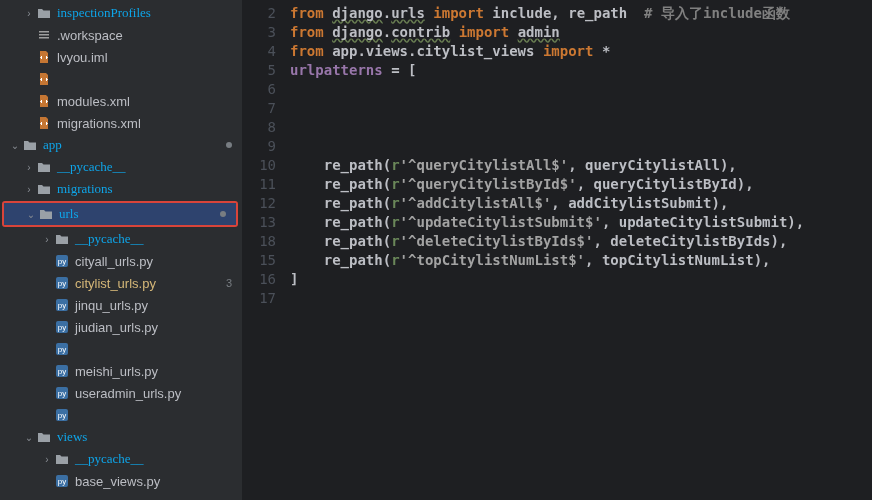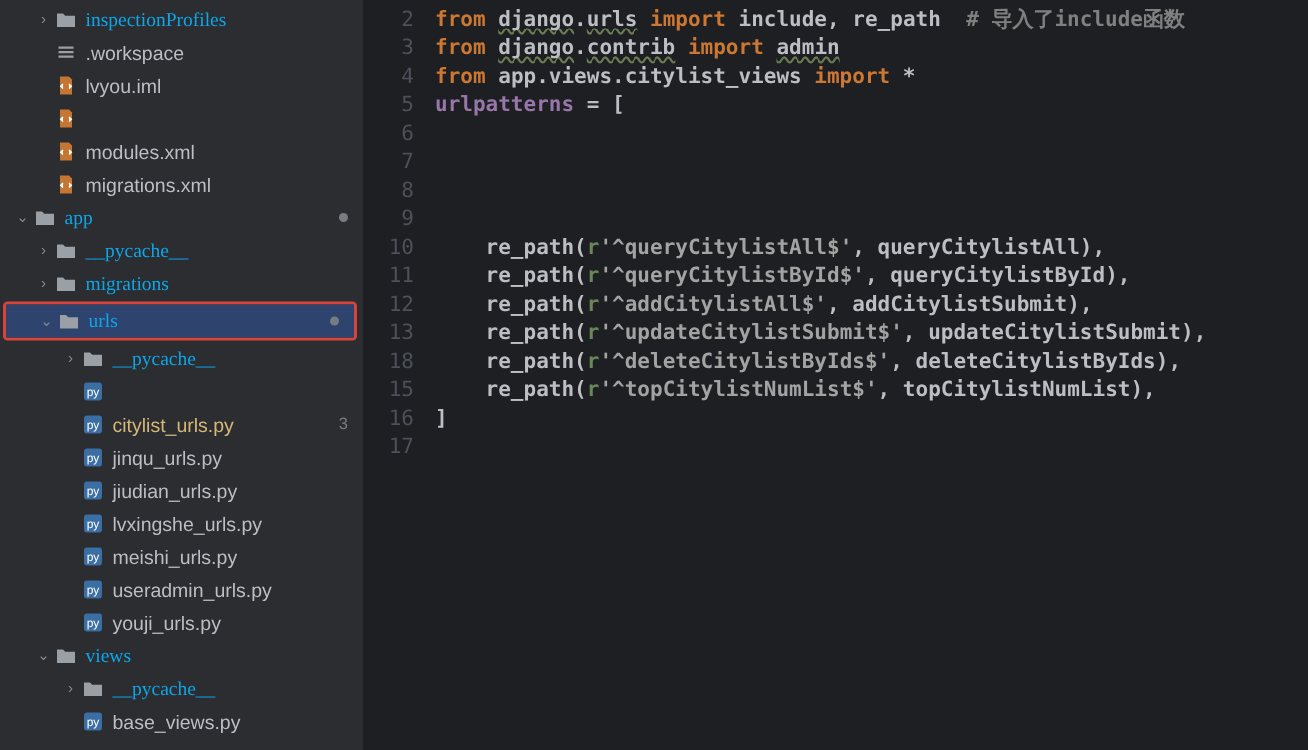--- a/index.html
+++ b/index.html
@@ -163,20 +163,21 @@
     </div>
     <div class="tree-item">
       <span class="spacer" style="width:32px"></span>
       <span class="chev"></span>
       <span class="icon">
         <svg width="14" height="14" viewBox="0 0 14 14">
           <rect x="1" y="1" width="12" height="12" rx="2" fill="#3b6fa3"></rect>
           <text x="7" y="10" font-size="8" text-anchor="middle" fill="#fff" font-family="Arial">py</text>
         </svg>
       </span>
+      <span class="label">cityall_urls.py</span>
     </div>
     <div class="tree-item highlight-yellow">
       <span class="spacer" style="width:32px"></span>
       <span class="chev"></span>
       <span class="icon">
         <svg width="14" height="14" viewBox="0 0 14 14">
           <rect x="1" y="1" width="12" height="12" rx="2" fill="#3b6fa3"></rect>
           <text x="7" y="10" font-size="8" text-anchor="middle" fill="#fff" font-family="Arial">py</text>
         </svg>
       </span>
@@ -207,21 +208,20 @@
     </div>
     <div class="tree-item">
       <span class="spacer" style="width:32px"></span>
       <span class="chev"></span>
       <span class="icon">
         <svg width="14" height="14" viewBox="0 0 14 14">
           <rect x="1" y="1" width="12" height="12" rx="2" fill="#3b6fa3"></rect>
           <text x="7" y="10" font-size="8" text-anchor="middle" fill="#fff" font-family="Arial">py</text>
         </svg>
       </span>
-      <span class="label">lvxingshe_urls.py</span>
     </div>
     <div class="tree-item">
       <span class="spacer" style="width:32px"></span>
       <span class="chev"></span>
       <span class="icon">
         <svg width="14" height="14" viewBox="0 0 14 14">
           <rect x="1" y="1" width="12" height="12" rx="2" fill="#3b6fa3"></rect>
           <text x="7" y="10" font-size="8" text-anchor="middle" fill="#fff" font-family="Arial">py</text>
         </svg>
       </span>
@@ -240,21 +240,20 @@
     </div>
     <div class="tree-item">
       <span class="spacer" style="width:32px"></span>
       <span class="chev"></span>
       <span class="icon">
         <svg width="14" height="14" viewBox="0 0 14 14">
           <rect x="1" y="1" width="12" height="12" rx="2" fill="#3b6fa3"></rect>
           <text x="7" y="10" font-size="8" text-anchor="middle" fill="#fff" font-family="Arial">py</text>
         </svg>
       </span>
-      <span class="label">youji_urls.py</span>
     </div>
     <div class="tree-item folder">
       <span class="spacer" style="width:14px"></span>
       <span class="chev">⌄</span>
       <span class="icon">
         <svg width="14" height="14" viewBox="0 0 14 14">
           <path fill="#9aa0a6" d="M1 3h4l1.5 1.5H13v7.5H1z"></path>
         </svg>
       </span>
       <span class="label">views</span>

